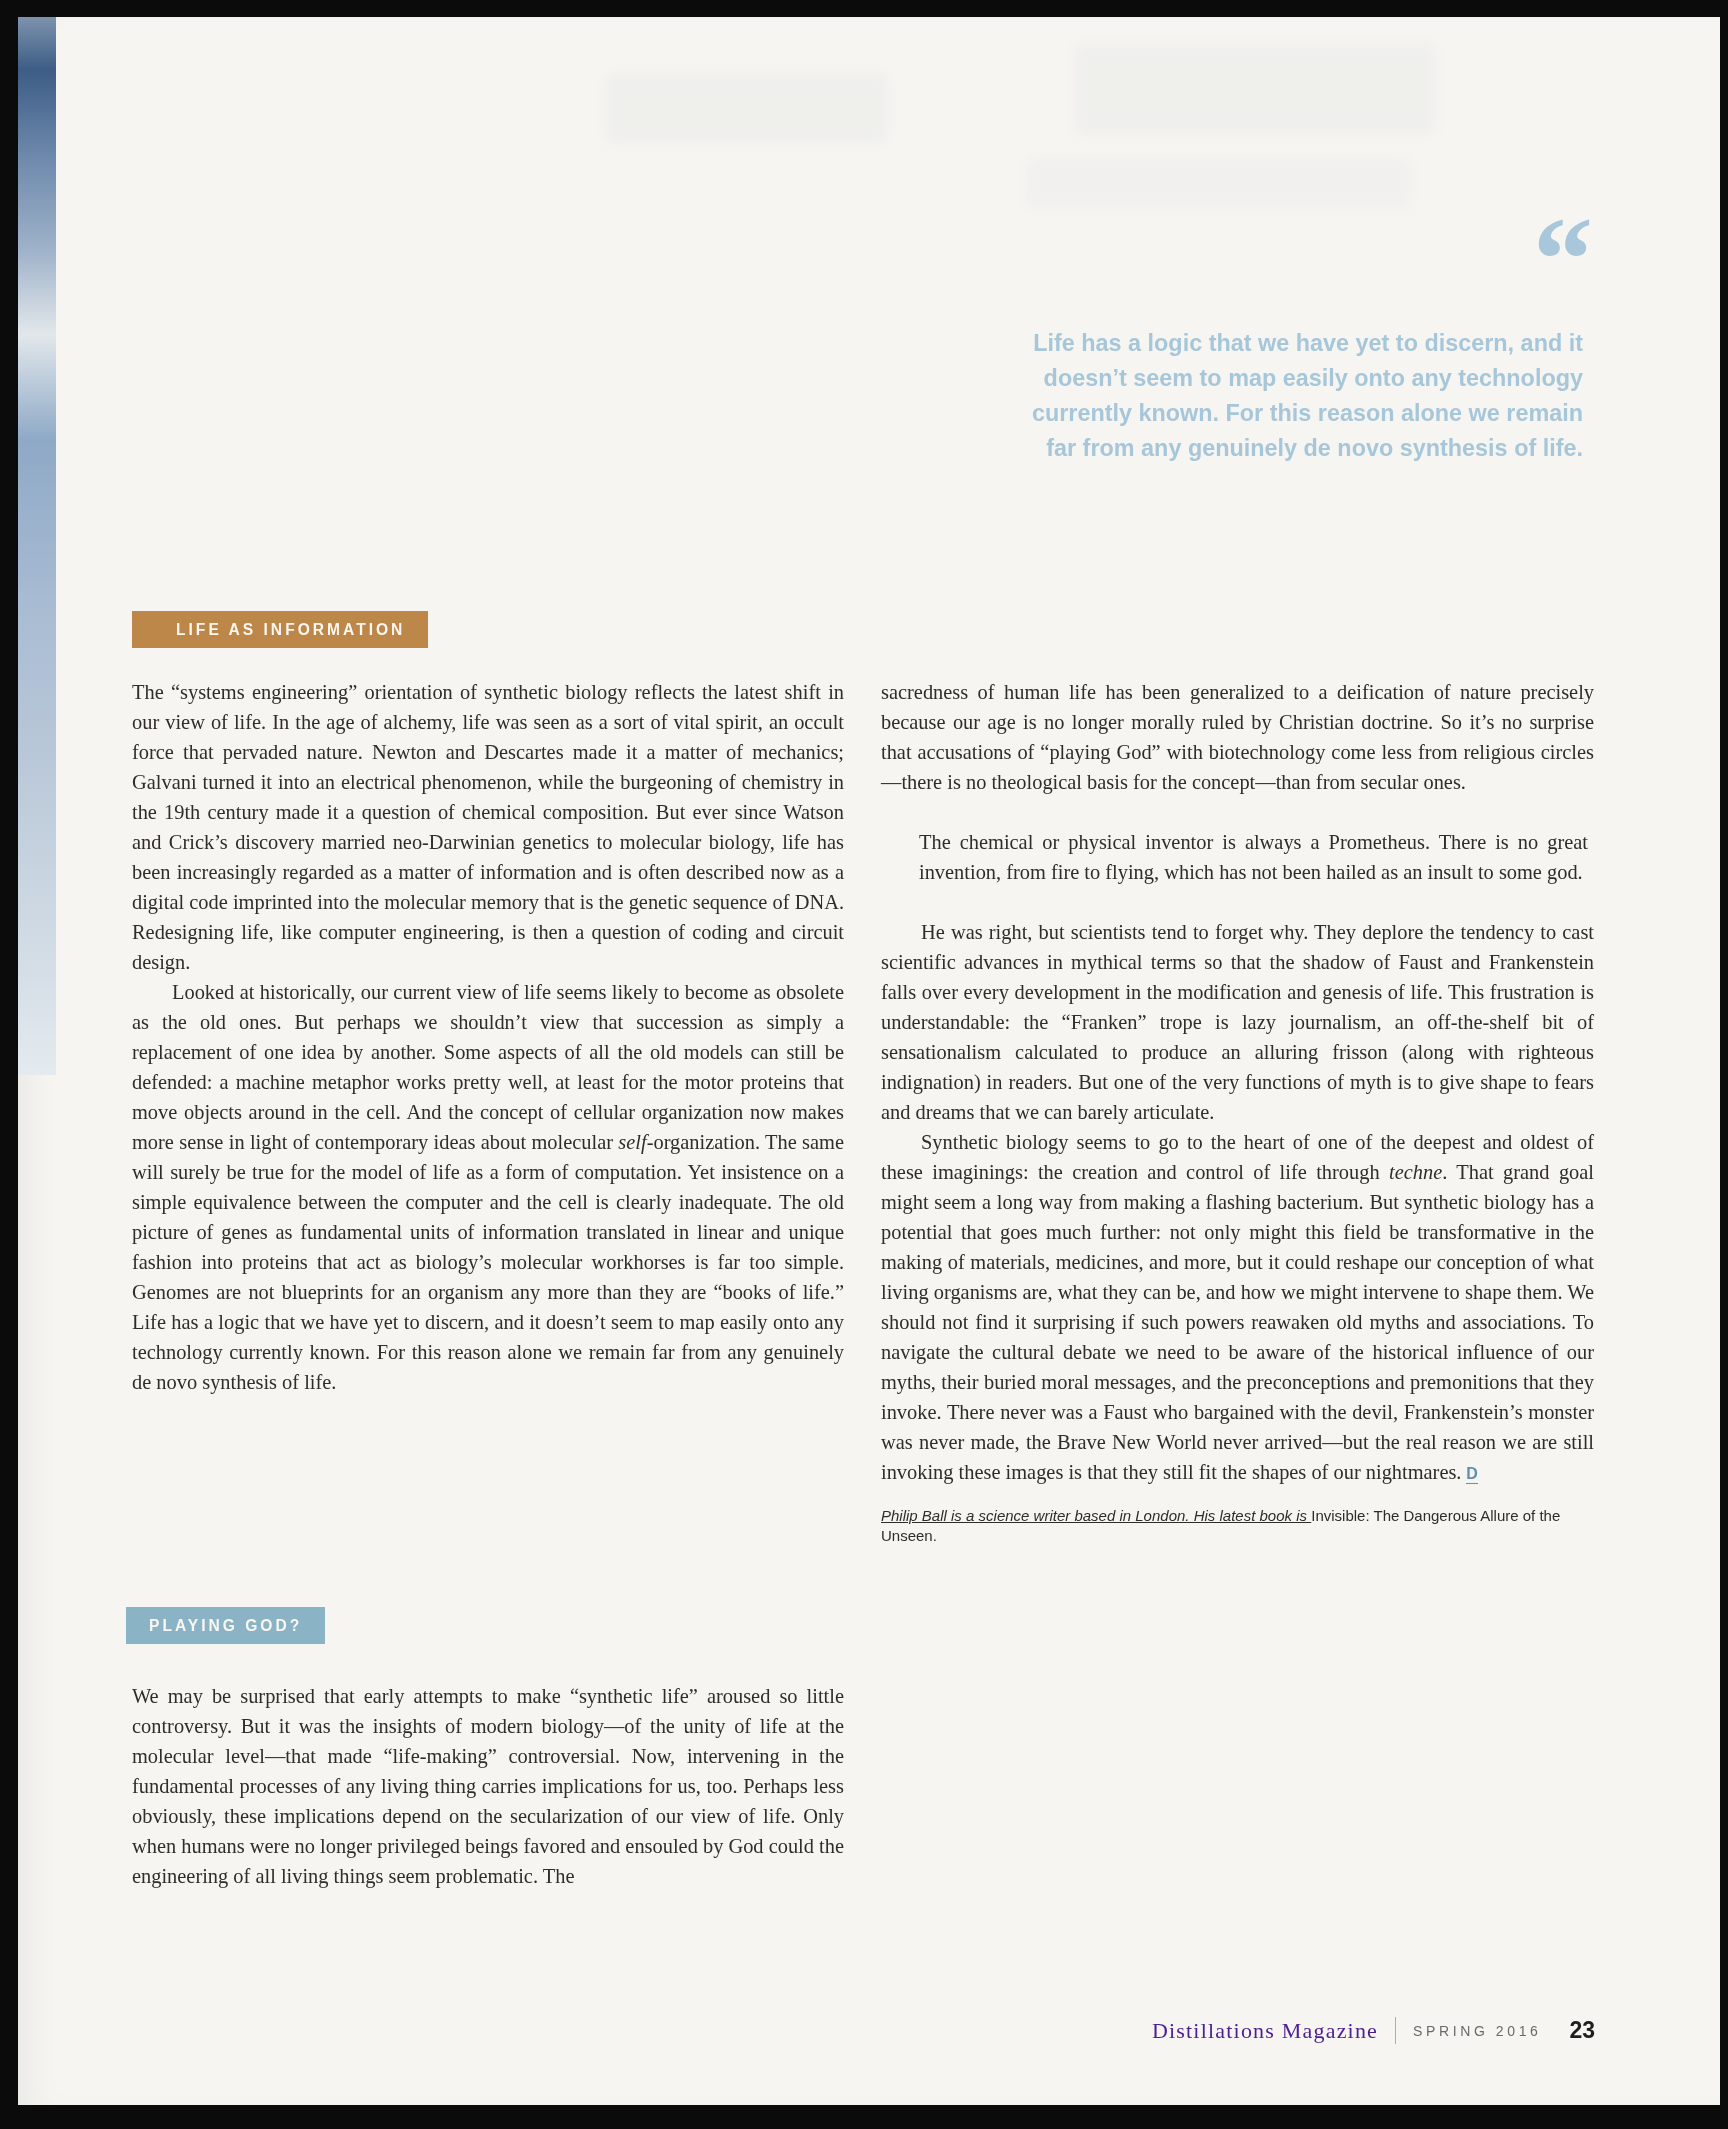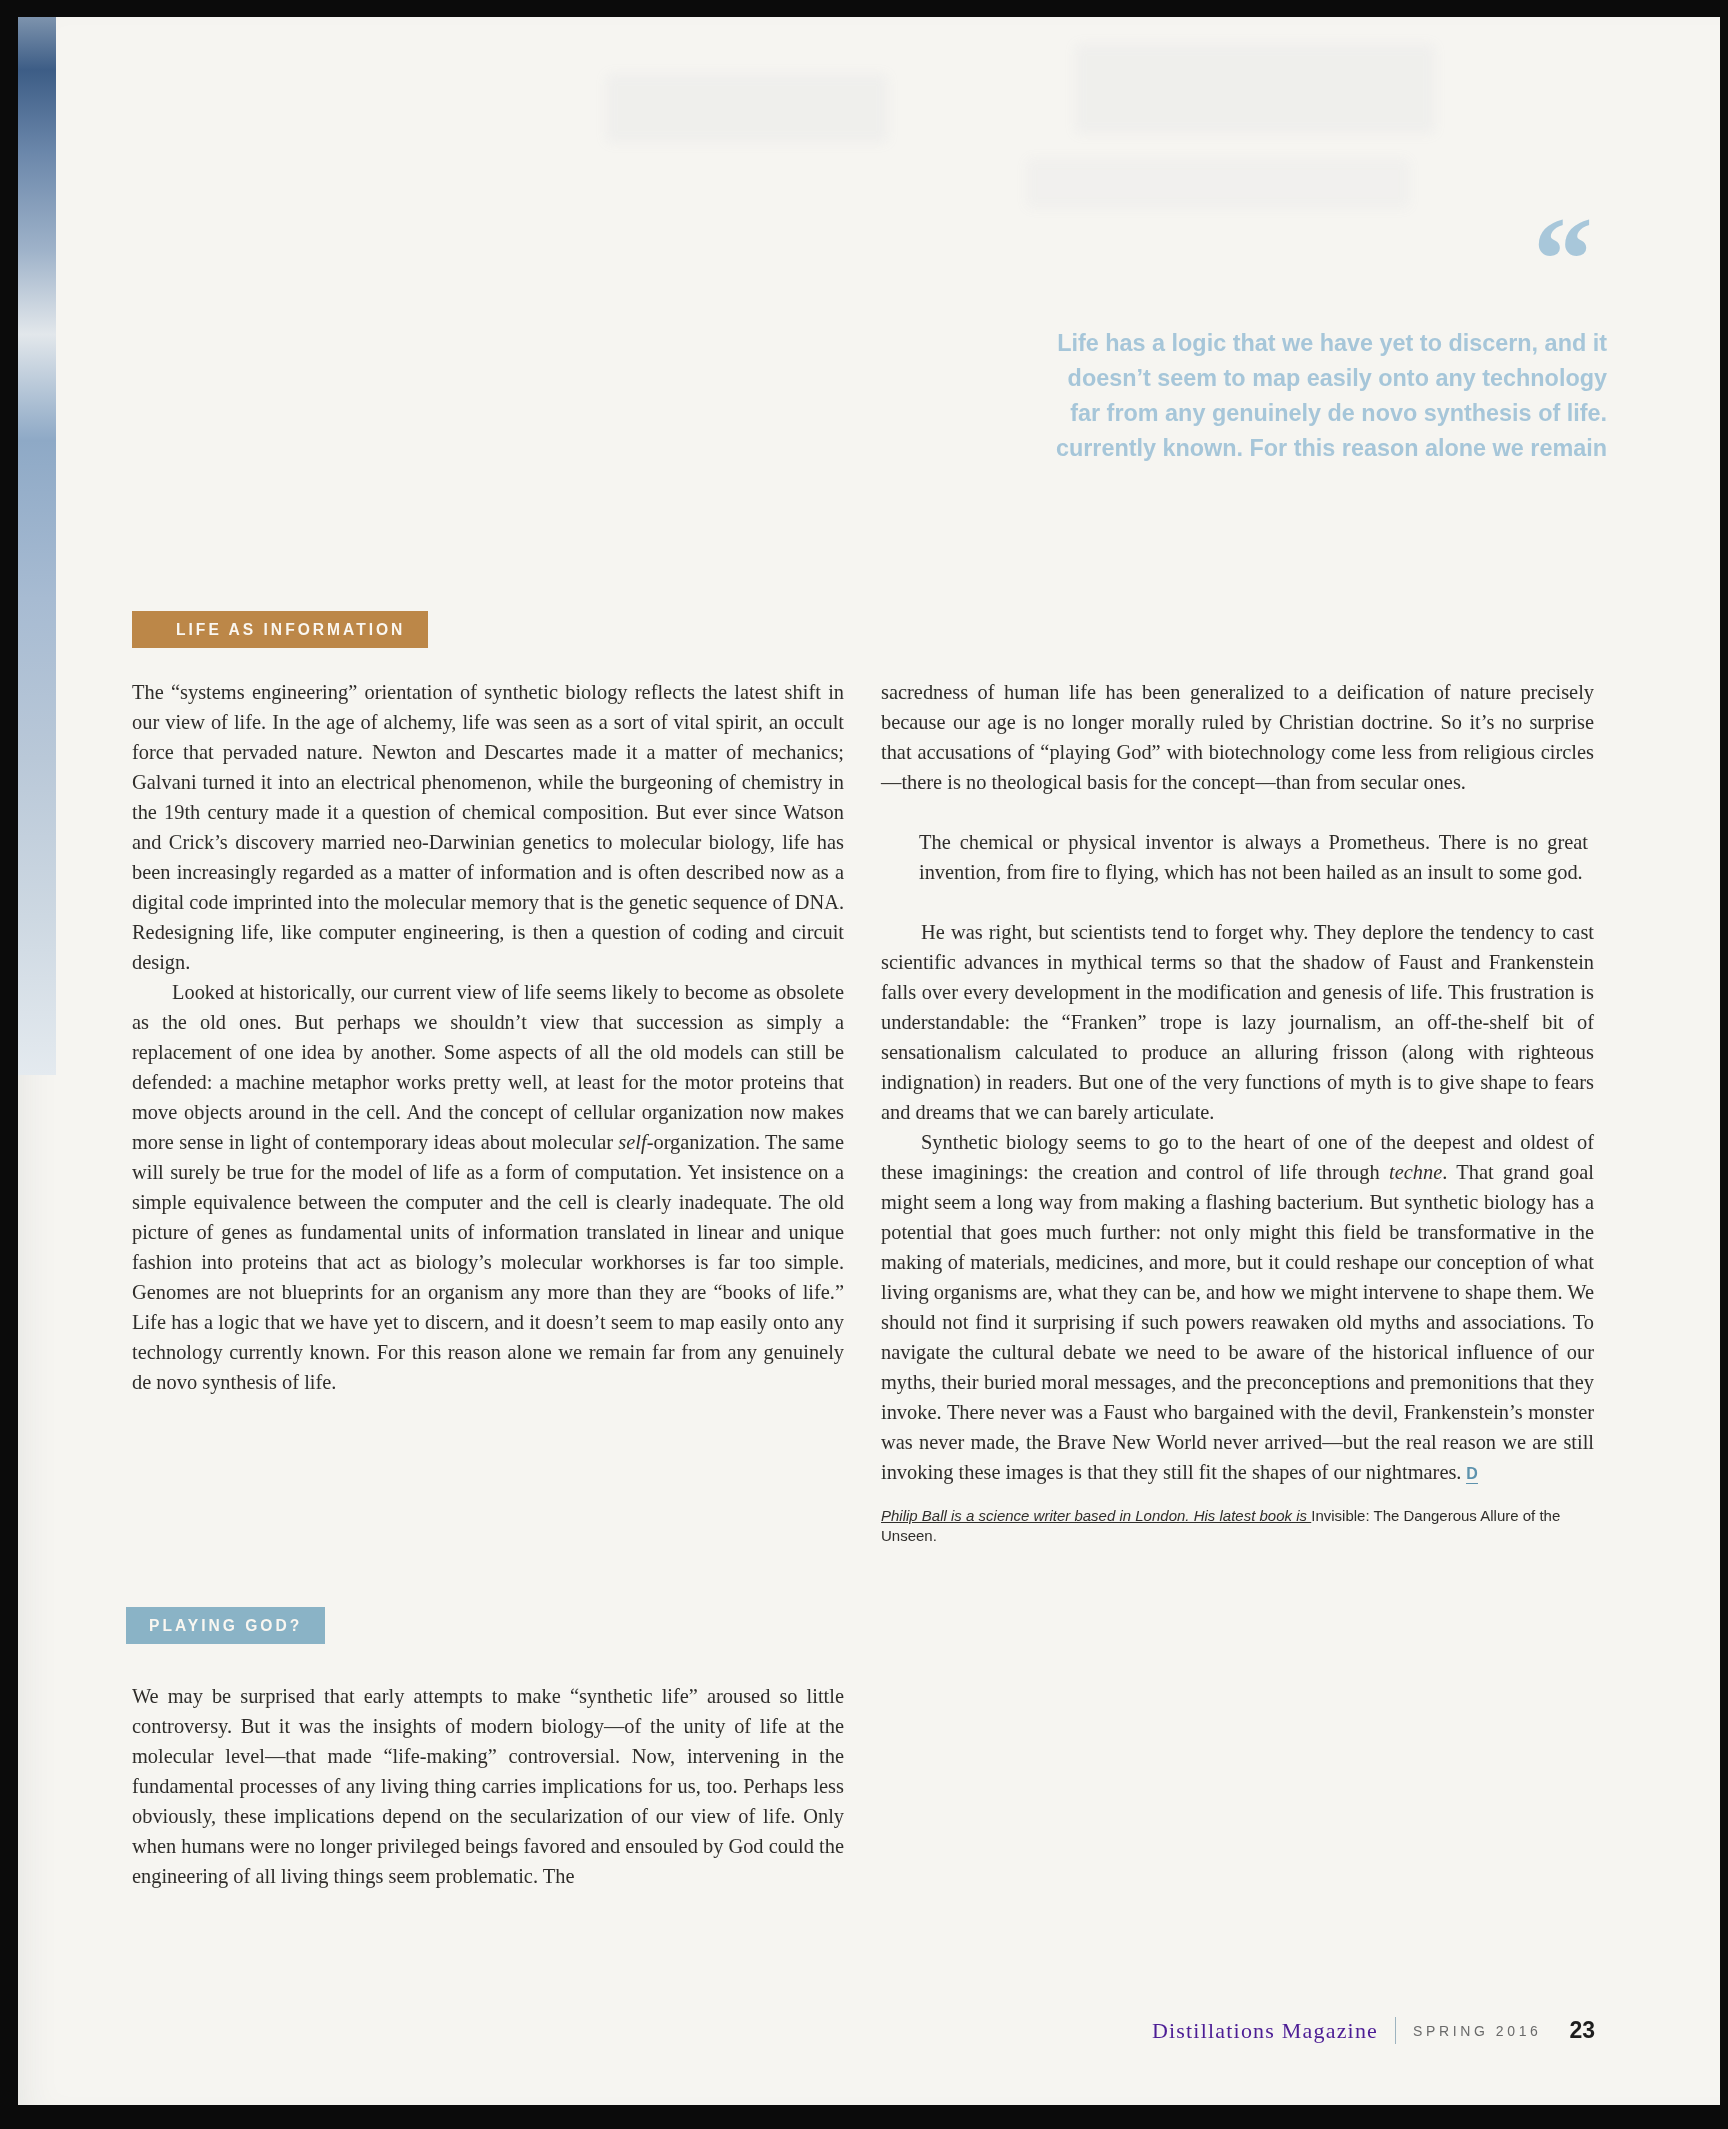--- a/index.html
+++ b/index.html
@@ -59,21 +59,21 @@
     top: 198px;
     right: 127px;
     font: 700 120px/90px "Liberation Serif", serif;
     color: #a8c7da;
     text-align: right;
   }
 
   .pull-quote {
     position: absolute;
     top: 309px;
-    right: 113px;
+    right: 137px;
     width: 636px;
     text-align: right;
     font-family: "Liberation Sans", sans-serif;
     font-weight: 700;
     font-size: 23.4px;
     line-height: 35px;
     color: #a6c6d9;
   }
 
   .badge {
@@ -174,22 +174,22 @@
 
   <div class="ghost g1"></div>
   <div class="ghost g2"></div>
   <div class="ghost g3"></div>
 
   <div class="quote-mark">“</div>
 
   <div class="pull-quote">
     <div>Life has a logic that we have yet to discern, and it</div>
     <div>doesn’t seem to map easily onto any technology</div>
+    <div>currently known. For this reason alone we remain</div>
     <div>far from any genuinely de novo synthesis of life.</div>
-    <div>currently known. For this reason alone we remain</div>
   </div>
 
   <div class="badge badge-info">LIFE AS INFORMATION</div>
 
   <div class="body-text col-left-a">
     <p><span>The “systems engineering” orientation of synthetic biology reflects the latest shift in our view of life. In the age of alchemy, life was seen as a sort of vital spirit, an occult force that pervaded nature. Newton and Descartes made it a matter of mechanics; Galvani turned it into an electrical phenomenon, while the burgeoning of chemistry in the 19th century made it a question of chemical composition. But ever since Watson and Crick’s discovery married neo-Darwinian genetics to molecular biology, life has been increasingly regarded as a matter of information and is often described now as a digital code imprinted into the molecular memory that is the genetic sequence of DNA. Redesigning life, like computer engineering, is then a question of coding and circuit design.</span></p>
     <p class="indent"><span>Looked at historically, our current view of life seems likely to become as obsolete as the old ones. But perhaps we shouldn’t view that succession as simply a replacement of one idea by another. Some aspects of all the old models can still be defended: a machine metaphor works pretty well, at least for the motor proteins that move objects around in the cell. And the concept of cellular organization now makes more sense in light of contemporary ideas about molecular </span><span style="font-style: italic;">self-</span><span>organization. The same will surely be true for the model of life as a form of computation. Yet insistence on a simple equivalence between the computer and the cell is clearly inadequate. The old picture of genes as fundamental units of information translated in linear and unique fashion into proteins that act as biology’s molecular workhorses is far too simple. Genomes are not blueprints for an organism any more than they are “books of life.” Life has a logic that we have yet to discern, and it doesn’t seem to map easily onto any technology currently known. For this reason alone we remain far from any genuinely de novo synthesis of life.</span></p>
   </div>
 
   <div class="badge badge-god">PLAYING GOD?</div>

